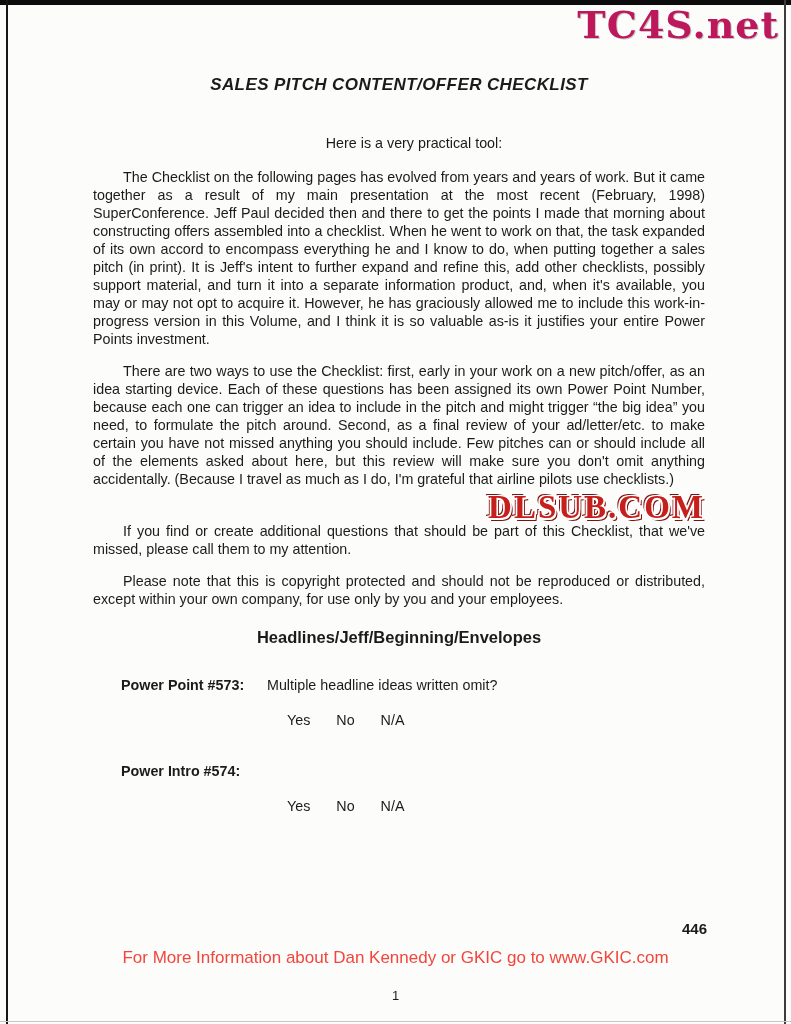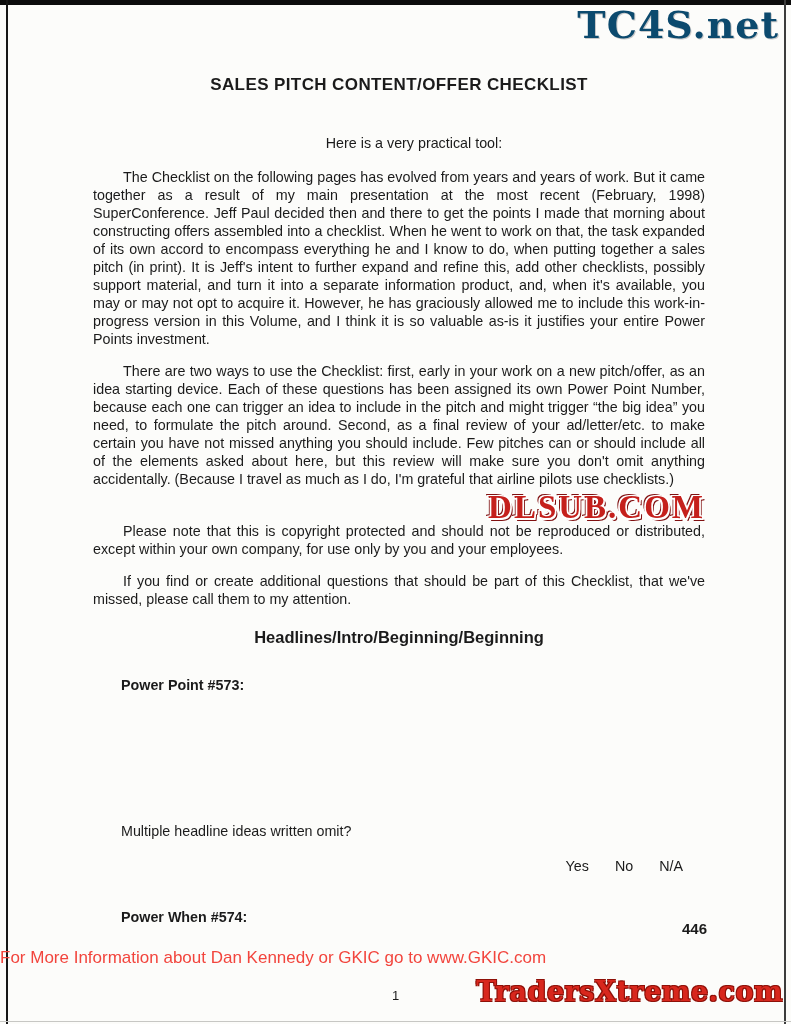--- a/index.html
+++ b/index.html
@@ -17,66 +17,66 @@
   .edge-top   { position: absolute; top: 0; left: 0; width: 791px; height: 5px; background: #0c0c0c; }
   .edge-left  { position: absolute; top: 0; left: 6px; width: 2px; height: 1024px; background: #161616; }
   .edge-right { position: absolute; top: 0; right: 5px; width: 2px; height: 1024px; background: #3c3c3c; }
   .edge-bottom{ position: absolute; bottom: 2px; left: 0; width: 791px; height: 1px; background: #c7c7c4; }
 
   
   .wm-tc4s {
     position: absolute; top: 2px; right: 12px;
     font-family: "DejaVu Serif", "Liberation Serif", serif;
     font-weight: bold; font-size: 38px; letter-spacing: 1px;
-    color: #0c4a6e; text-shadow: 1px 1px 0 #c9c9c9;
+    color: #be185d; text-shadow: 1px 1px 0 #c9c9c9;
   }
   .wm-dlsub {
     text-align: right;
     font-family: "Liberation Serif", "DejaVu Serif", serif;
     font-weight: bold; font-size: 33px; letter-spacing: 2px;
     color: #c5201c;
     margin: -4px 0 6px 0;
     text-shadow:
       -1.5px -1.5px 0 #ffffff, 1.5px -1.5px 0 #ffffff,
       -1.5px 1.5px 0 #ffffff, 1.5px 1.5px 0 #ffffff,
       2.5px 2.5px 0 #801010, -2.5px -2.5px 0 #801010;
   }
   .wm-gkic {
     position: absolute; top: 948px; left: 0; width: 791px;
-    text-align: left; color: #f2453d; font-size: 17px;
+    text-align: center; color: #f2453d; font-size: 17px;
   }
   .wm-traders {
     position: absolute; top: 976px; right: 8px;
     font-family: "DejaVu Serif", "Liberation Serif", serif;
     font-weight: bold; font-size: 27px; letter-spacing: 0.5px;
     color: #d8271d;
     text-shadow: -1px -1px 0 #8e1008, 1px -1px 0 #8e1008, -1px 1px 0 #8e1008, 1px 1px 0 #8e1008;
   }
 
   
   .content {
     position: absolute; left: 93px; top: 76px; width: 612px;
     font-size: 14.3px; line-height: 18px;
   }
   .title {
     font-size: 17px; font-weight: bold; text-align: center;
-    letter-spacing: 0.4px; margin: 0 0 40px 0;
+    letter-spacing: 0.4px; margin: 0 0 40px 0; font-style: italic;
   }
   .para { margin: 0 0 14px 0; text-indent: 30px; text-align: justify; }
   .intro { text-align: center; margin-bottom: 16px; }
   .section-heading {
     font-size: 16.5px; font-weight: bold; text-align: center;
     margin: 20px 0 30px 0;
   }
 
   
-  .pp-row { display: flex; margin: 0 0 17px 0; padding-left: 28px; flex-direction: column; }
+  .pp-row { display: flex; margin: 0 0 17px 0; padding-left: 28px; }
   .pp-label { font-weight: bold; flex: 0 0 146px; }
   .pp-question { flex: 1 1 auto; }
-  .pp-options { padding-left: 194px; margin: 15px 0 33px 0; text-align: right; }
+  .pp-options { padding-left: 194px; margin: 15px 0 33px 0; }
   .opt { margin-right: 22px; }
 
   
   .page-number { position: absolute; top: 920px; right: 84px; font-size: 15px; font-weight: bold; }
   .footer-page { position: absolute; top: 988px; left: 0; width: 791px; text-align: center; font-size: 13px; }
 </style>
 </head>
 <body>
 
 <div class="page">
@@ -92,51 +92,50 @@
     <h1 class="title">SALES PITCH CONTENT/OFFER CHECKLIST</h1>
 
     <p class="para intro">Here is a very practical tool:</p>
 
     <p class="para">The Checklist on the following pages has evolved from years and years of work. But it came together as a result of my main presentation at the most recent (February, 1998) SuperConference. Jeff Paul decided then and there to get the points I made that morning about constructing offers assembled into a checklist. When he went to work on that, the task expanded of its own accord to encompass everything he and I know to do, when putting together a sales pitch (in print).  It is Jeff's intent to further expand and refine this, add other checklists, possibly support material, and turn it into a separate information product, and, when it's available, you may or may not opt to acquire it. However, he has graciously allowed me to include this work-in-progress version in this Volume, and I think it is so valuable as-is it justifies your entire Power Points investment.</p>
 
     <p class="para">There are two ways to use the Checklist: first, early in your work on a new pitch/offer, as an idea starting device. Each of these questions has been assigned its own Power Point Number, because each one can trigger an idea to include in the pitch and might trigger “the big idea” you need, to formulate the pitch around.  Second, as a final review of your ad/letter/etc. to make certain you have not missed anything you should include. Few pitches can or should include all of the elements asked about here, but this review will make sure you don't omit anything accidentally. (Because I travel as much as I do, I'm grateful that airline pilots use checklists.)</p>
 
     <div class="wm-dlsub">DLSUB.COM</div>
 
+    <p class="para">If you find or create additional questions that should be part of this Checklist, that we've missed, please call them to my attention.</p>
+
     <p class="para">Please note that this is copyright protected and should not be reproduced or distributed, except within your own company, for use only by you and your employees.</p>
 
-    <p class="para">If you find or create additional questions that should be part of this Checklist, that we've missed, please call them to my attention.</p>
-
-    <h2 class="section-heading">Headlines/Intro/Beginning/Beginning</h2>
+    <h2 class="section-heading">Headlines/Jeff/Beginning/Envelopes</h2>
 
     <div class="pp-item">
       <div class="pp-row">
         <span class="pp-label">Power Point #573:</span>
         <span class="pp-question">Multiple headline ideas written omit?</span>
       </div>
       <div class="pp-options">
         <span class="opt">Yes</span>
         <span class="opt">No</span>
         <span class="opt">N/A</span>
       </div>
     </div>
 
     <div class="pp-item">
       <div class="pp-row">
-        <span class="pp-label">Power When #574:</span>
+        <span class="pp-label">Power Intro #574:</span>
       </div>
       <div class="pp-options">
         <span class="opt">Yes</span>
         <span class="opt">No</span>
         <span class="opt">N/A</span>
       </div>
     </div>
   </div>
 
   <div class="page-number">446</div>
 
   <div class="wm-gkic">For More Information about Dan Kennedy or GKIC go to www.GKIC.com</div>
 
   <div class="footer-page">1</div>
 
-  <div class="wm-traders">TradersXtreme.com</div>
 
 </div>
 
 </body></html>

